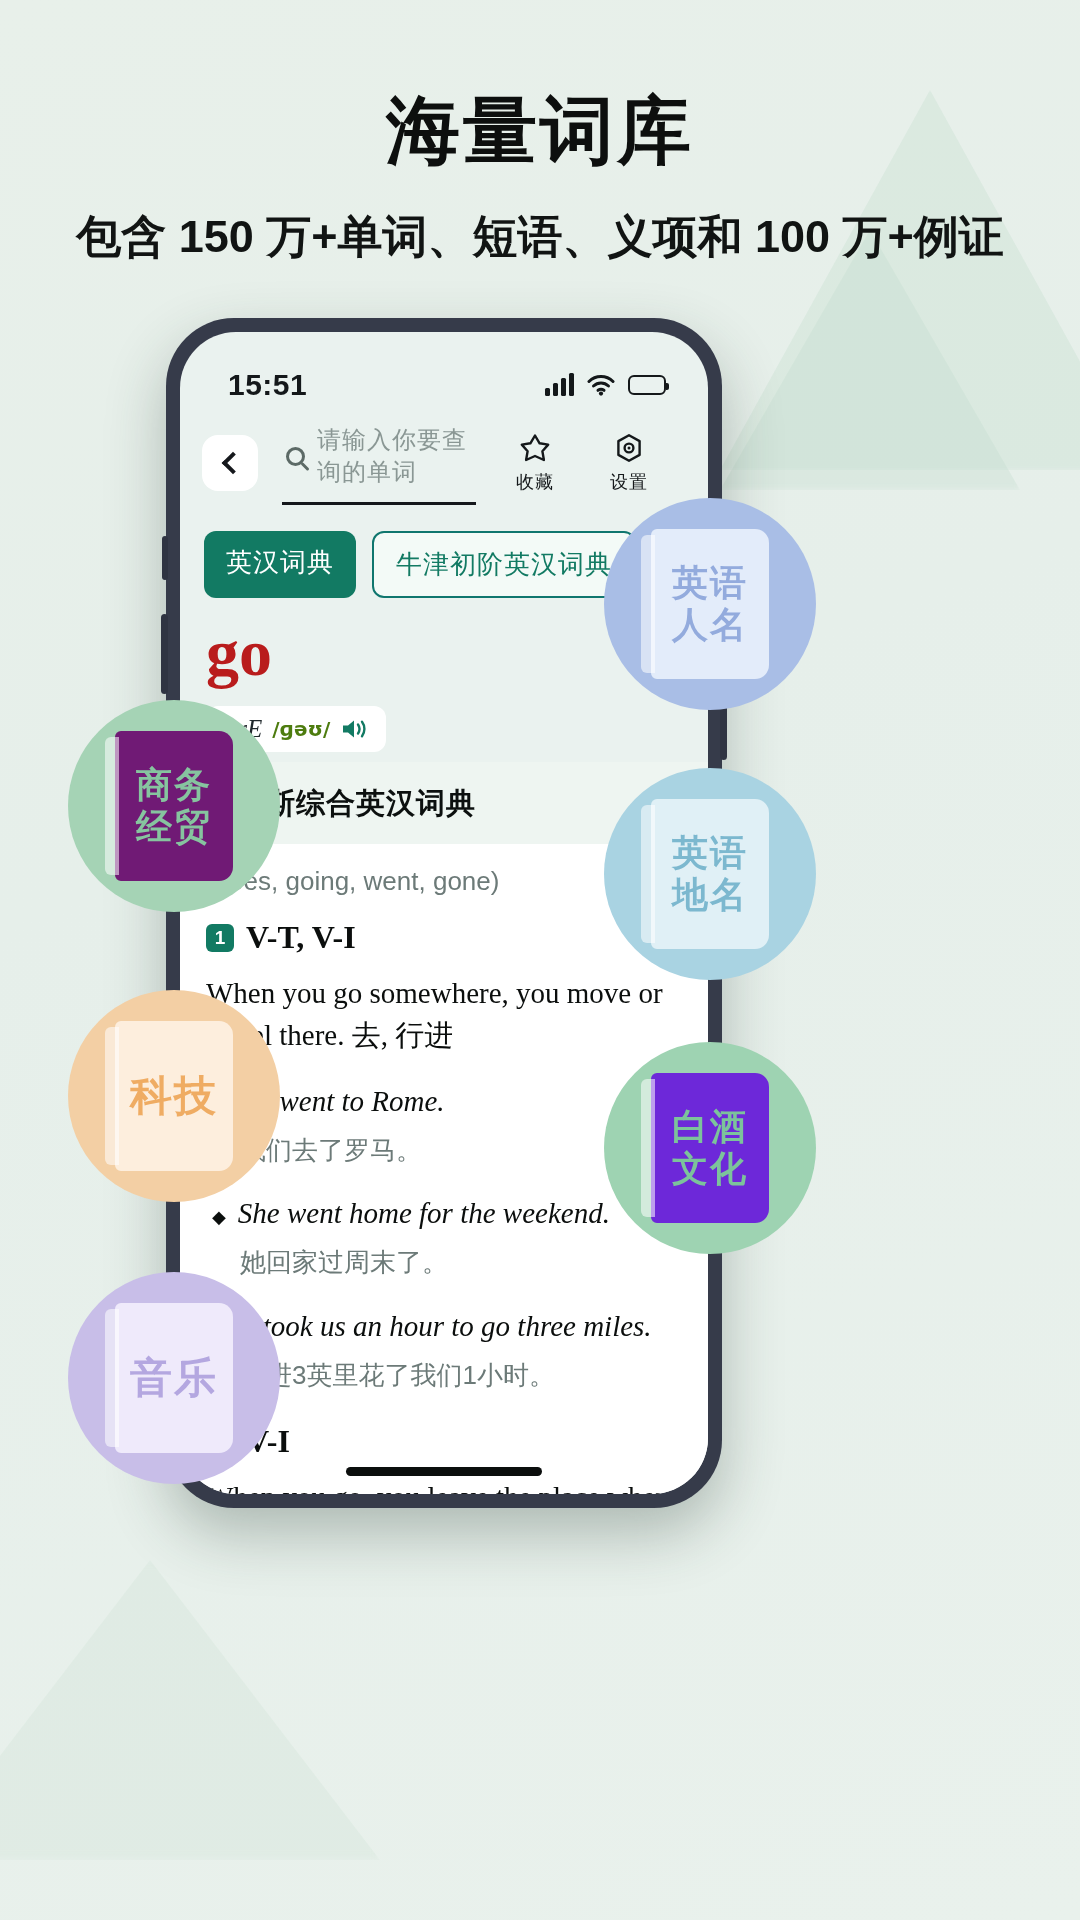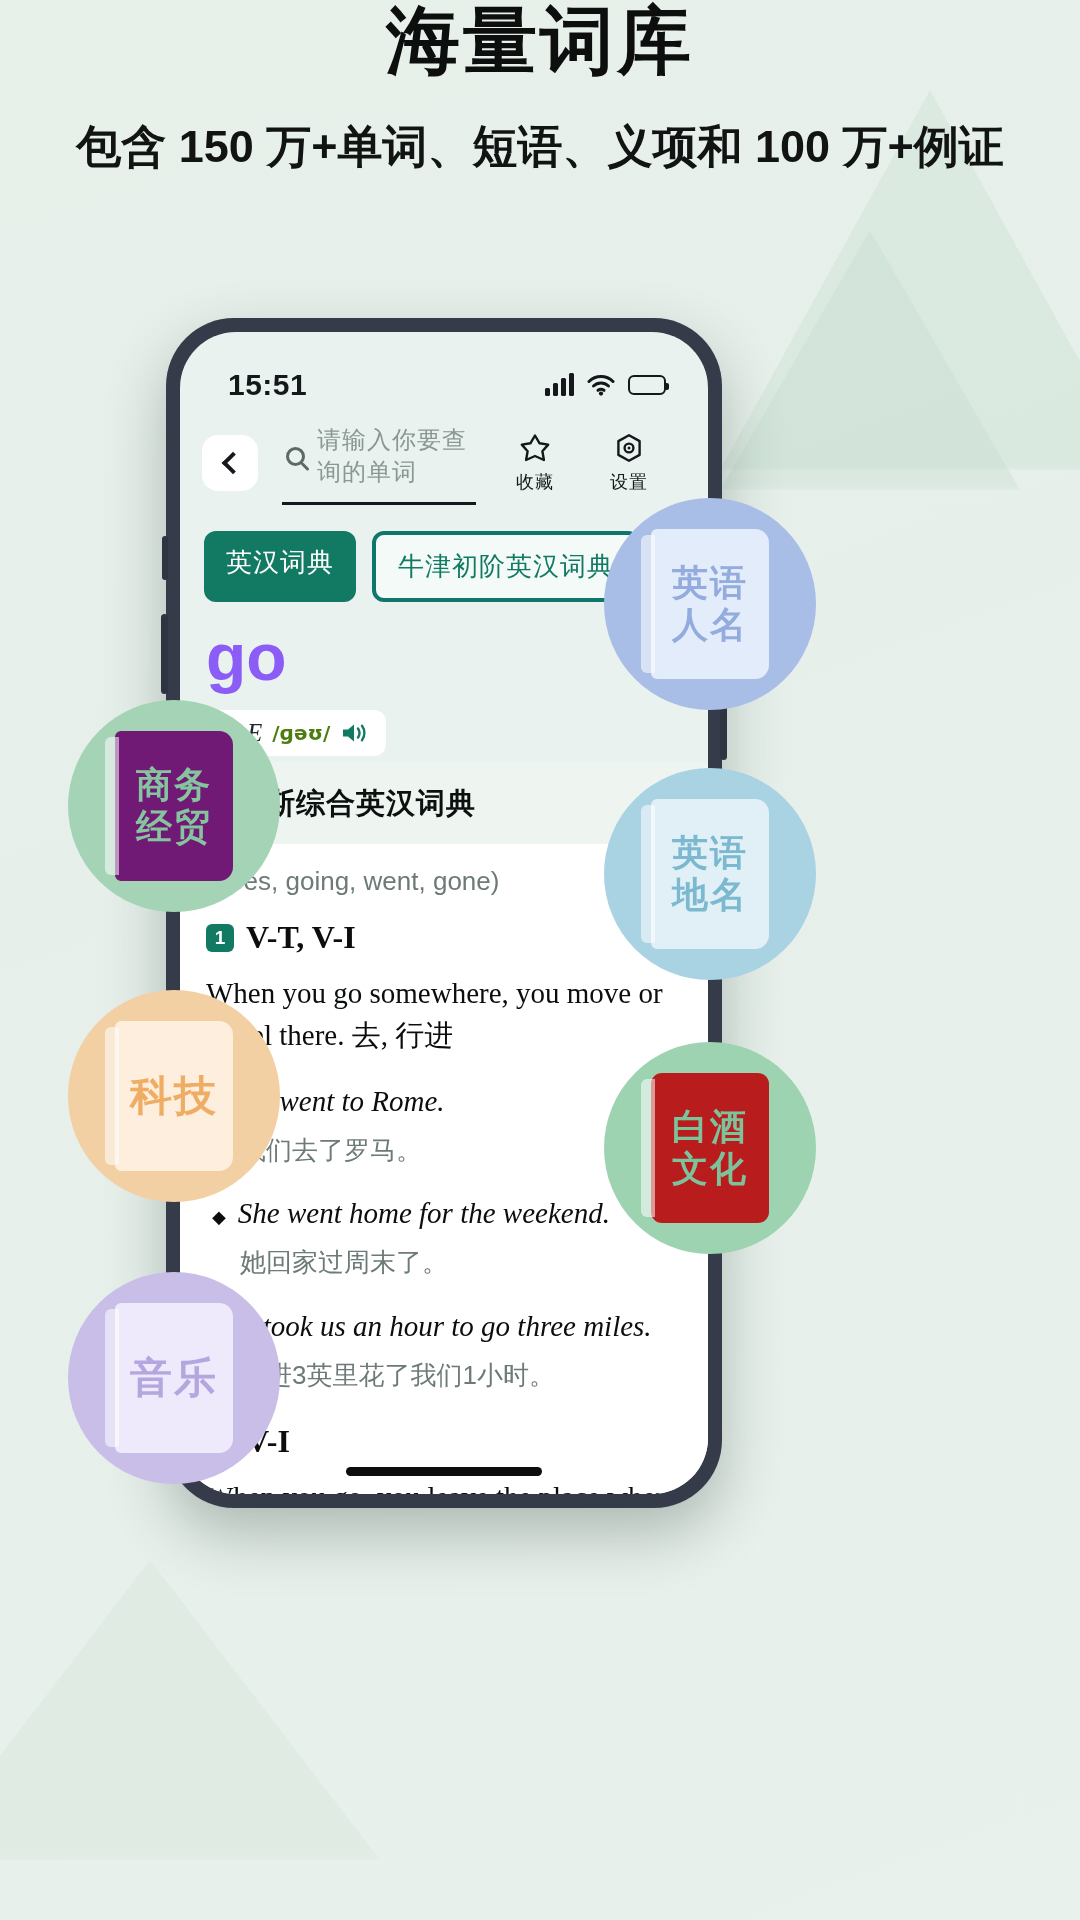--- a/index.html
+++ b/index.html
@@ -38,20 +38,21 @@
     clip-path: polygon(50% 0%, 100% 100%, 0% 100%);
     filter: blur(4px);
   }
 
   
   .headline-wrap {
     position: absolute; top: 0; left: 0; width: 1080px;
     text-align: center; z-index: 5;
   }
   .headline {
+    margin-top: 90px;
     font-size: 74px;
     font-weight: 900;
     color: #0d0f0e;
     letter-spacing: 3px;
     line-height: 1.1;
   }
   .subheadline {
     margin-top: 36px;
     font-size: 45px;
     font-weight: 800;
@@ -148,26 +149,26 @@
   }
   .toolitem .lbl { font-size: 18px; color: #14181a; letter-spacing: 1px; }
 
   
   .tabs { display: flex; gap: 16px; padding: 26px 0 0 24px; }
   .tab {
     font-size: 26px; padding: 14px 22px; border-radius: 12px;
     letter-spacing: 1px; white-space: nowrap; text-align: right;
   }
   .tab.active { background: #127a63; color: #ffffff; }
-  .tab.inactive { background: #f3faf7; color: #127a63; border: 4px solid #0f766e; }
+  .tab.inactive { background: #f3faf7; color: #127a63; border: 2px solid #0f766e; }
 
   
   .headword {
-    font-family: Liberation Sans, sans-serif;
-    font-size: 66px; font-weight: 700; color: #8b5cf6;
+    font-family: Liberation Serif, serif;
+    font-size: 66px; font-weight: 700; color: #b91c1c;
     padding: 22px 0 0 26px; line-height: 1;
   }
   .phon {
     display: inline-flex; align-items: center; gap: 10px;
     background: #ffffff; border-radius: 12px;
     margin: 20px 0 0 26px; padding: 9px 16px;
   }
   .phon .reg { font-family: "Liberation Serif", serif; font-style: italic; font-size: 25px; color: #20282c; }
   .phon .ipa { font-family: "DejaVu Sans", sans-serif; font-size: 20px; font-weight: 700; color: #4d7c0f; }
   .spk { width: 30px; height: 24px; position: relative; flex: none; }
@@ -245,21 +246,21 @@
 
   .b-name   { left: 604px; top: 498px;  background: #a9bee6; }
   .b-name .card { background: #e3ecfa; }
   .b-name .card span { color: #93abdd; }
 
   .b-place  { left: 604px; top: 768px;  background: #a9d3e2; }
   .b-place .card { background: #e0f0f6; }
   .b-place .card span { color: #7cb8cf; }
 
   .b-wine   { left: 604px; top: 1042px; background: #9ed3b2; }
-  .b-wine .card { background: #b91c1c; border-radius: 11px; }
+  .b-wine .card { background: #6d28d9; }
   .b-wine .card span { color: #7cc39b; }
 
   .b-biz    { left: 68px;  top: 700px;  background: #a5d3b5; }
   .b-biz .card { background: #701a75; }
   .b-biz .card span { color: #86c49f; }
 
   .b-tech   { left: 68px;  top: 990px;  background: #f3cfa4; }
   .b-tech .card { background: #fdeedd; }
   .b-tech .card span { color: #efac63; }
 

